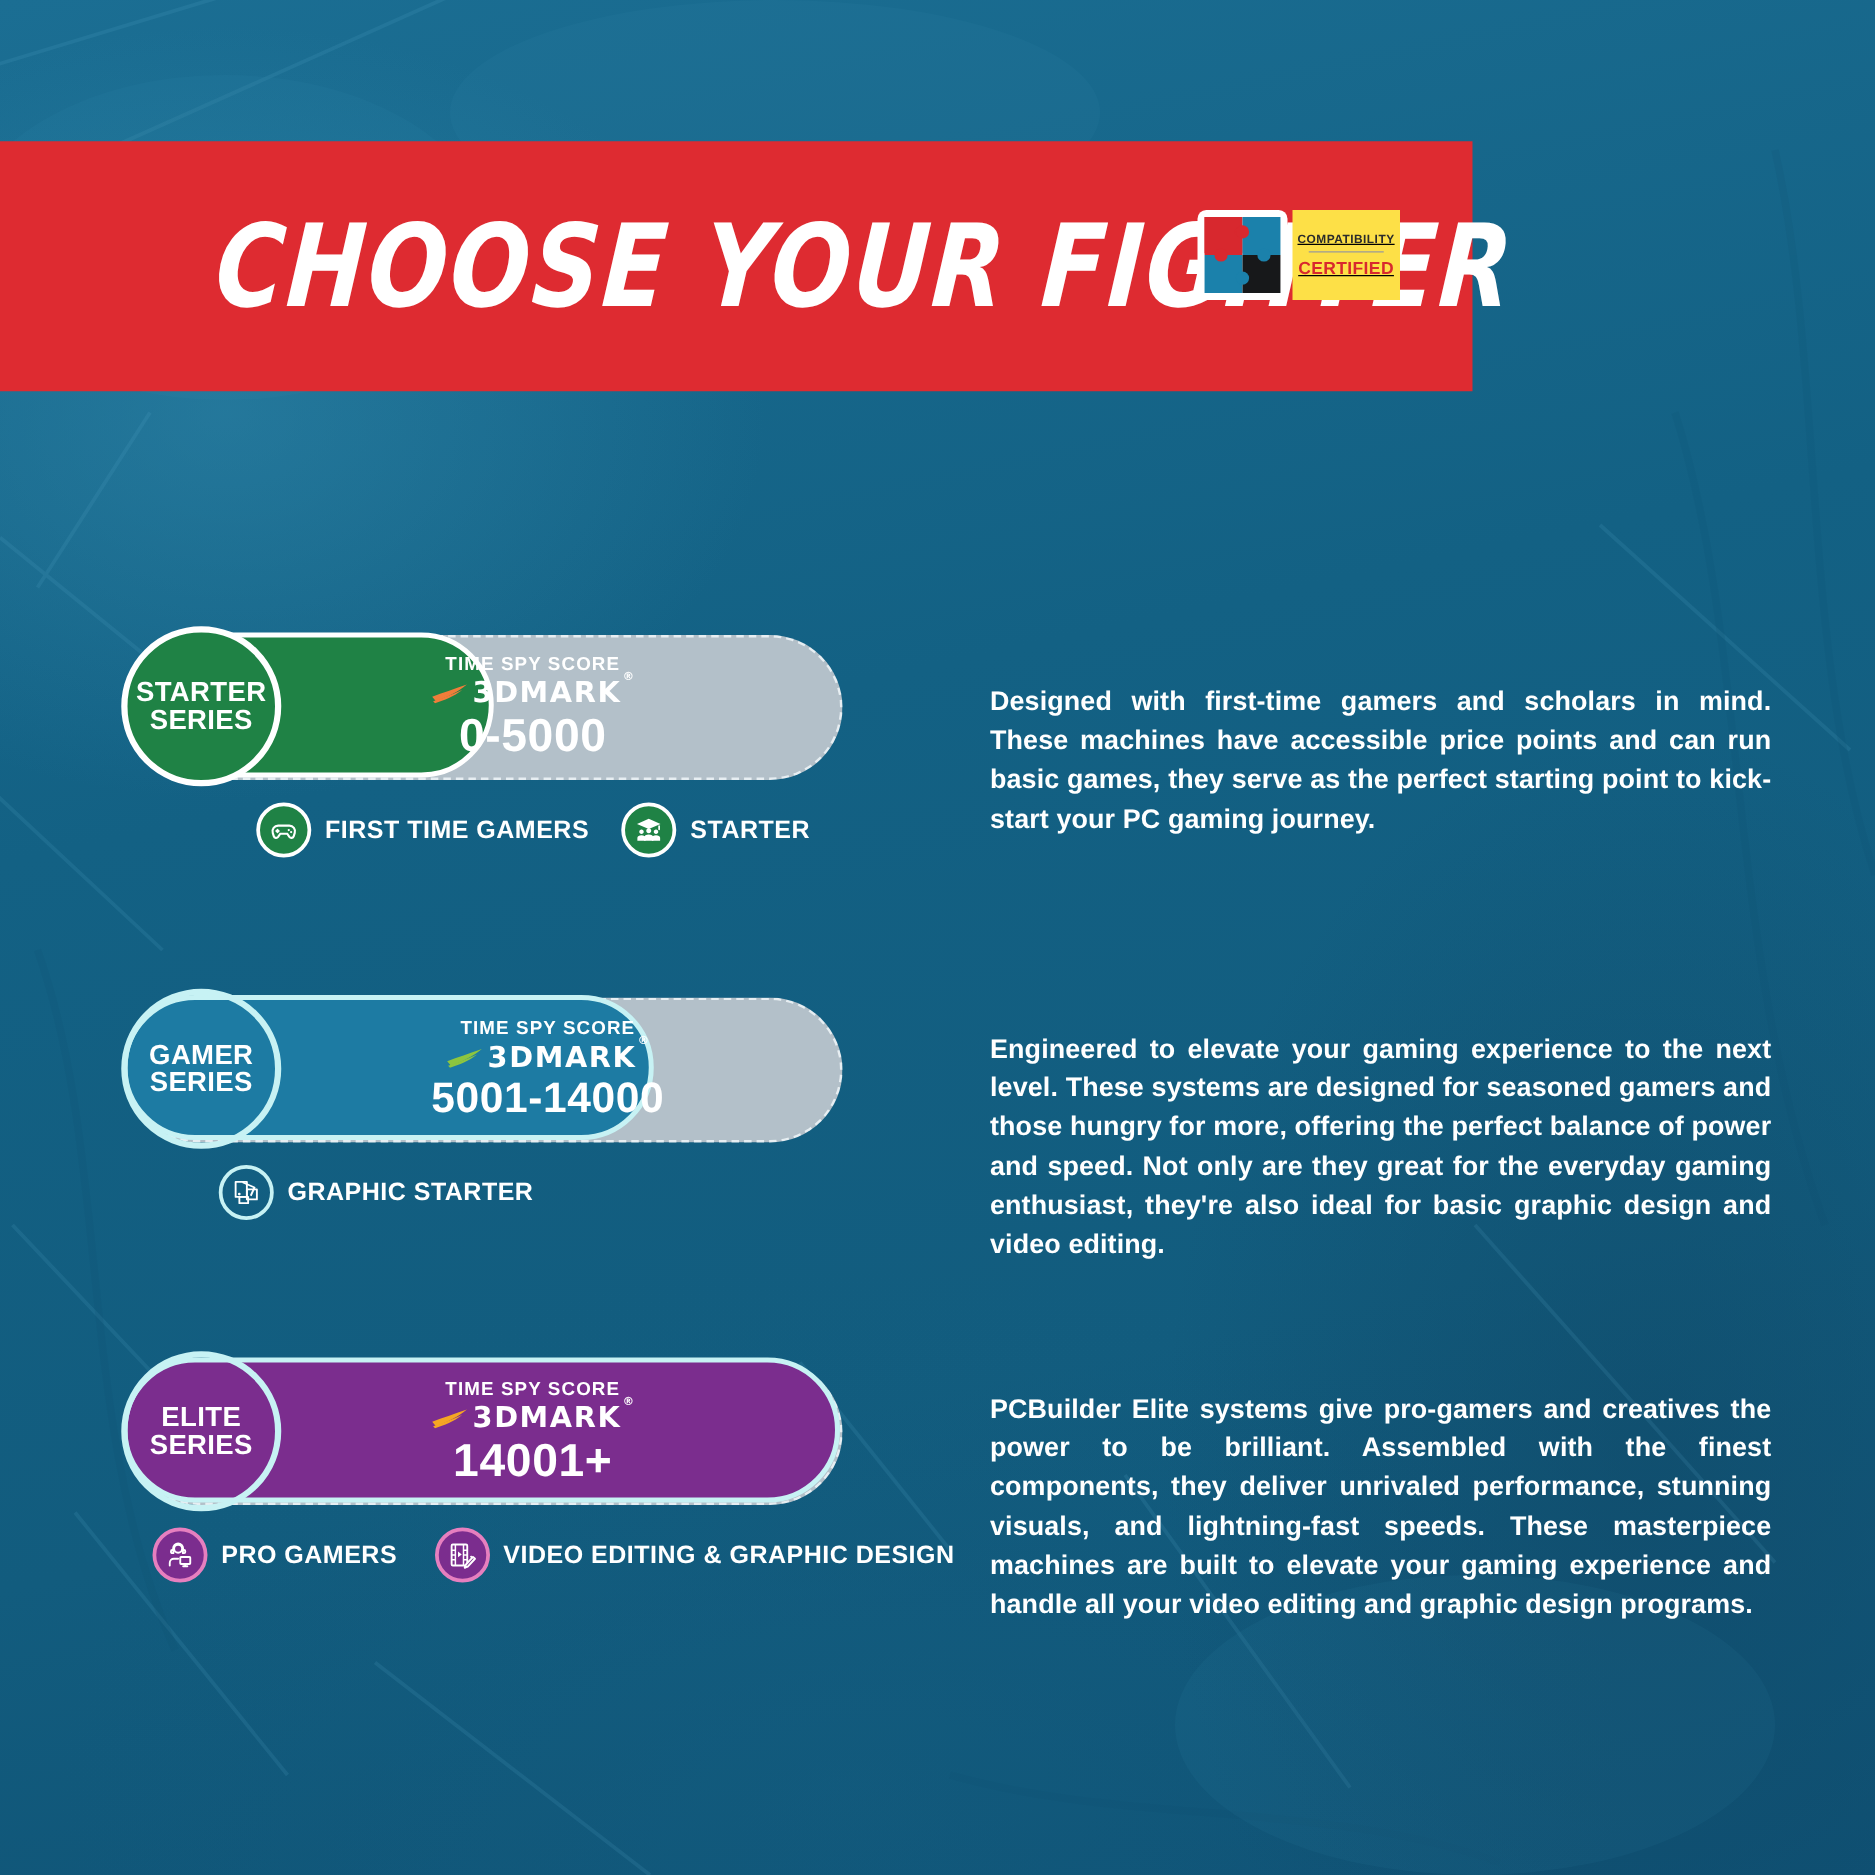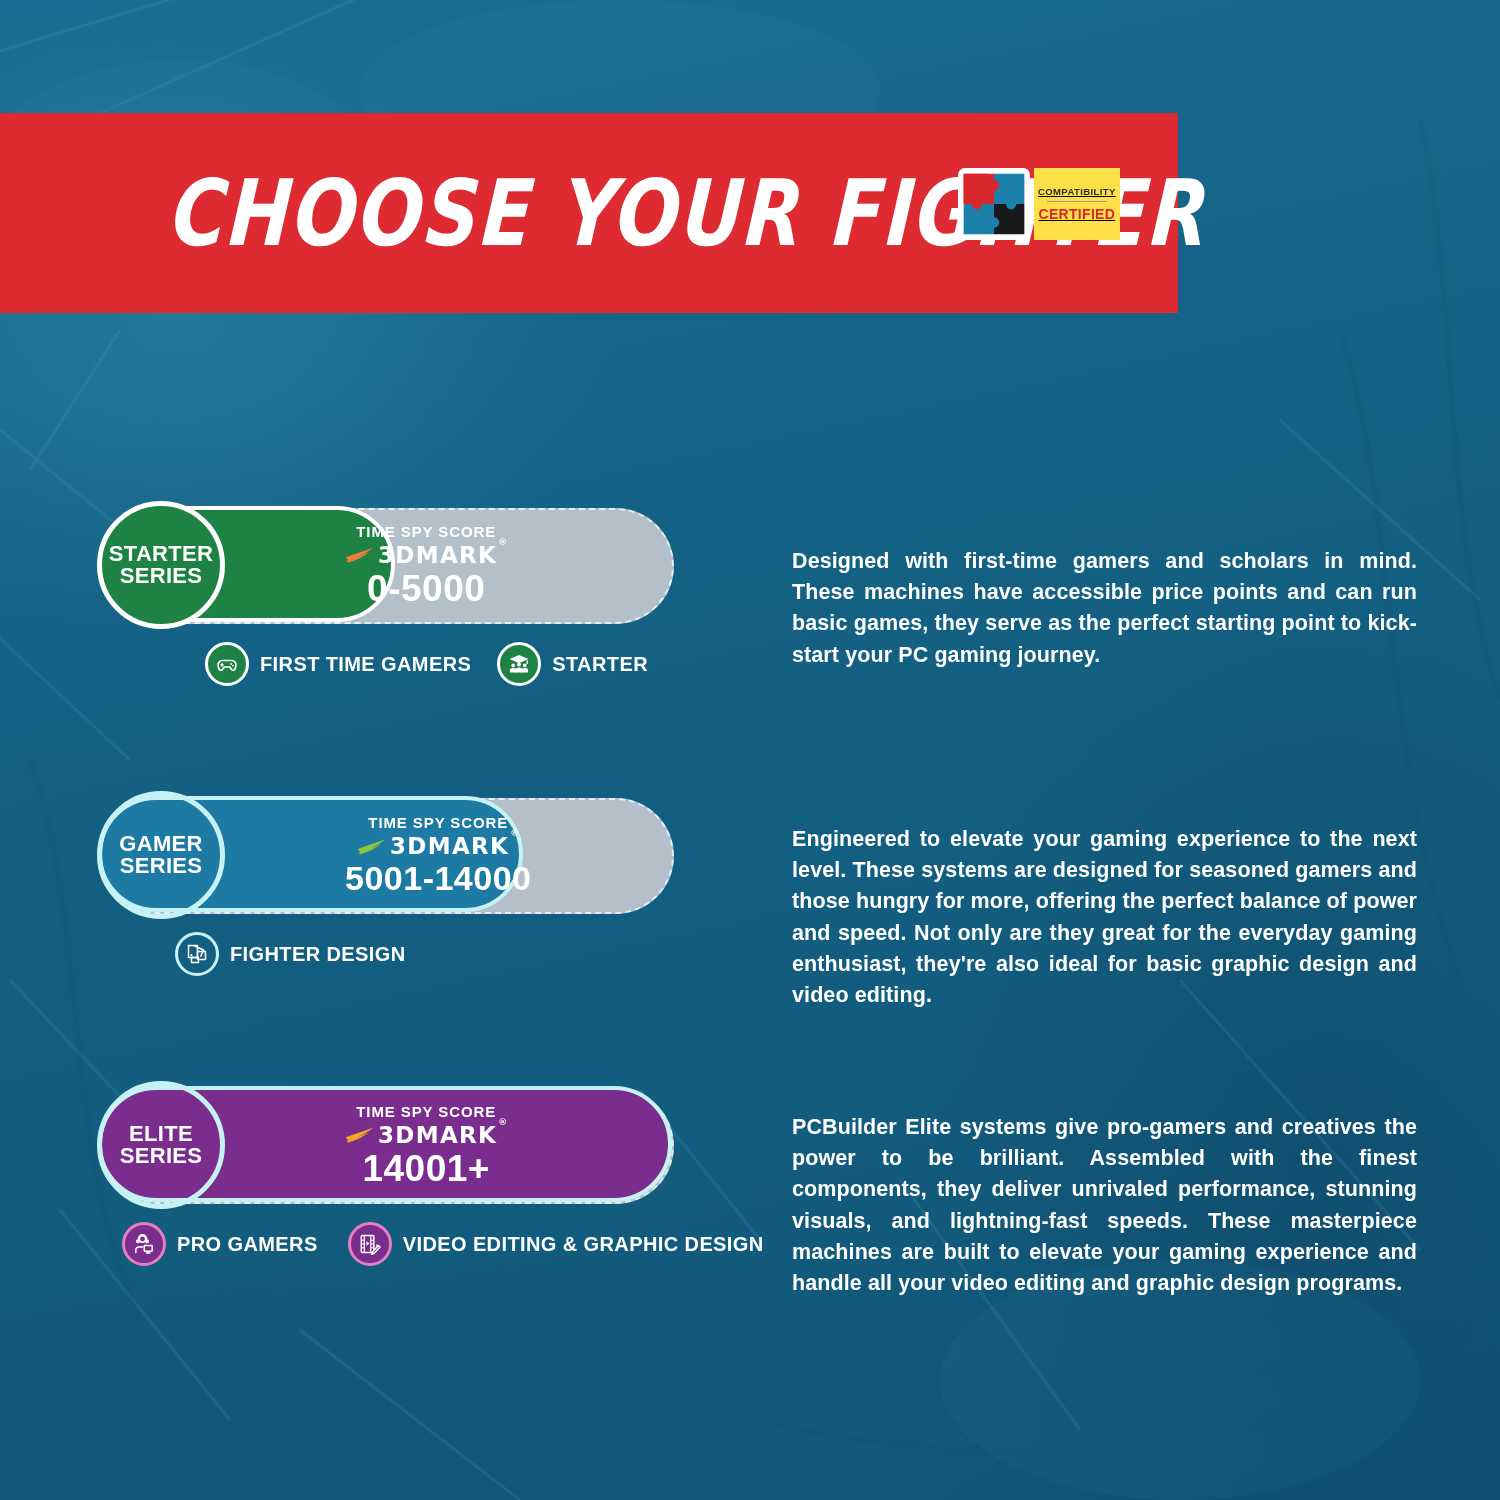--- a/index.html
+++ b/index.html
@@ -400,21 +400,21 @@
       <div class="audience-item">
         <span class="audience-icon" style="background:transparent;border-color:#c7f2f4;">
           <svg width="24" height="24" viewBox="0 0 24 24" fill="none" stroke="#fff" stroke-width="1.5" stroke-linejoin="round">
             <rect x="3.5" y="3.5" width="9" height="12"></rect>
             <rect x="12.5" y="9.5" width="8" height="8"></rect>
             <path d="M9 3.8 18.6 8l-3 6.6"></path>
             <rect x="6.5" y="15.5" width="7" height="5"></rect>
             <circle cx="6.4" cy="13.2" r="1.1" fill="#fff" stroke="none"></circle>
           </svg>
         </span>
-        <span class="audience-label">FIGHTER DESIGN</span>
+        <span class="audience-label">GRAPHIC STARTER</span>
       </div>
     </div>
   </div>
 
   <div class="tier-right" style="padding-top:14px;">
     <p class="tier-body">Engineered to elevate your gaming experience to the next level. These systems are designed for seasoned gamers and those hungry for more, offering the perfect balance of power and speed. Not only are they great for the everyday gaming enthusiast, they're also ideal for basic graphic design and video editing.</p>
   </div>
 </div>
 
 <div class="tier" id="tier-2">

